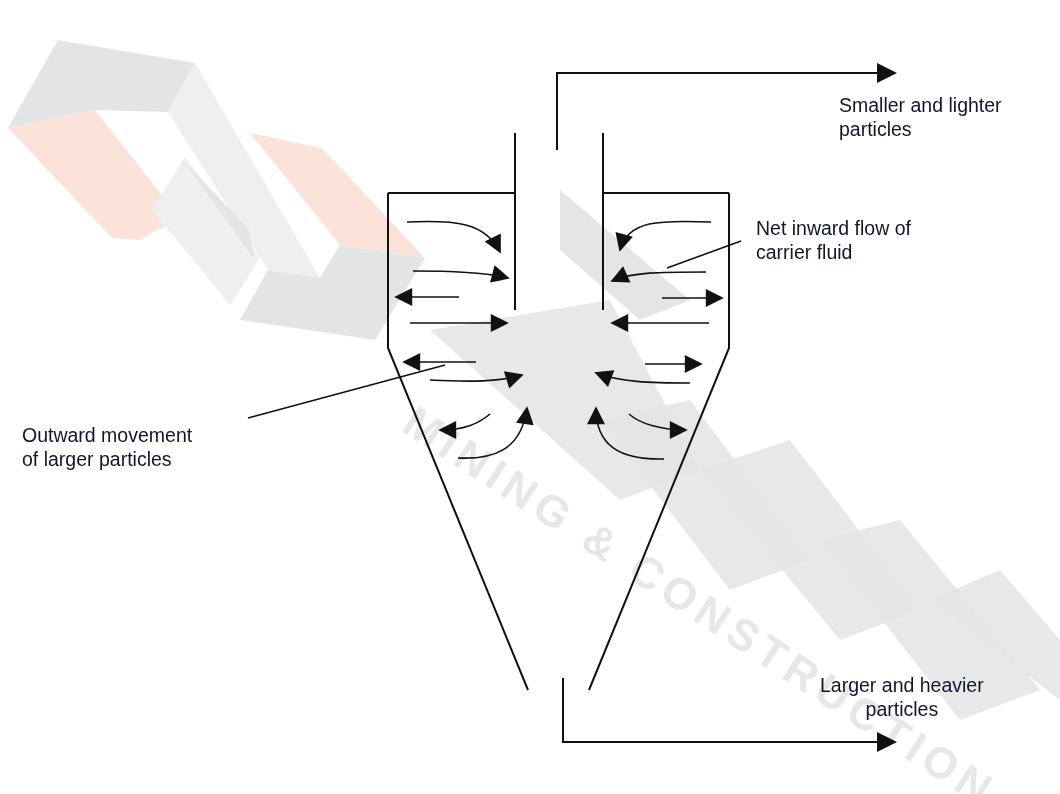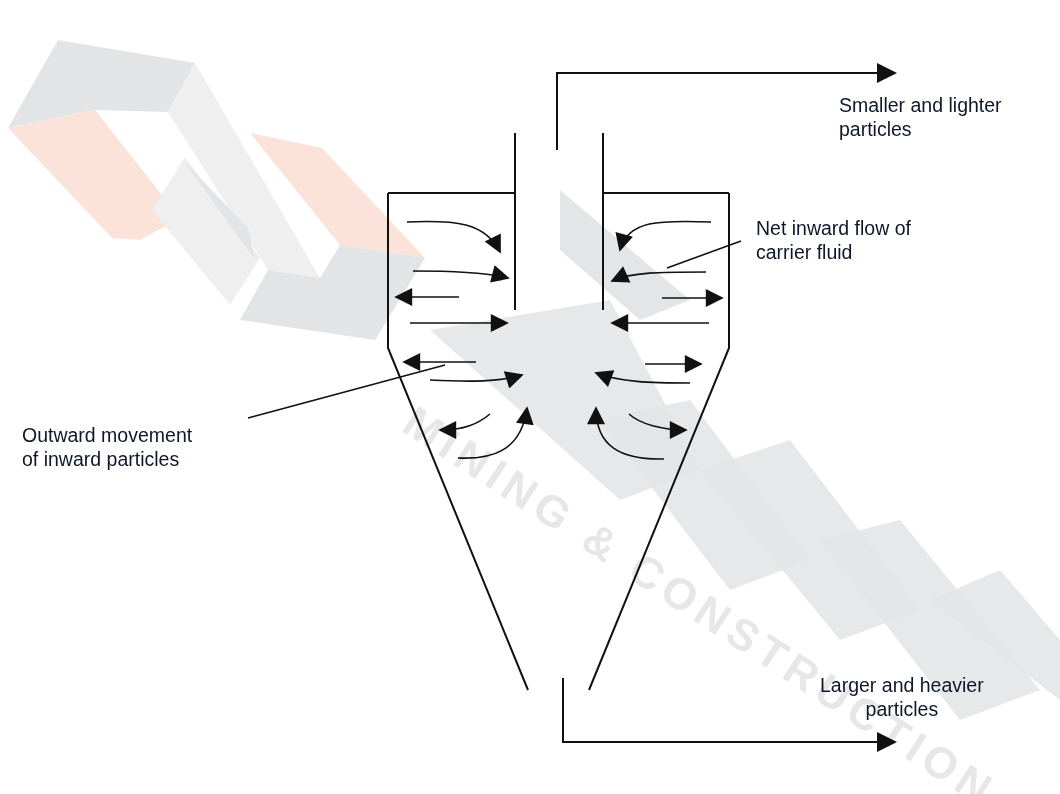--- a/index.html
+++ b/index.html
@@ -92,18 +92,18 @@
 <div class="label" style="left:839px; top:93px;">
   <span>Smaller and lighter</span>
   <span>particles</span>
 </div>
 <div class="label" style="left:756px; top:216px;">
   <span>Net inward flow of</span>
   <span>carrier fluid</span>
 </div>
 <div class="label" style="left:22px; top:391px;margin-top:32px;">
   <span>Outward movement</span>
-  <span>of inward particles</span>
+  <span>of larger particles</span>
 </div>
 <div class="label" style="left:820px; top:673px;text-align:center;">
   <span>Larger and heavier</span>
   <span>particles</span>
 </div>
 
 </body></html>

